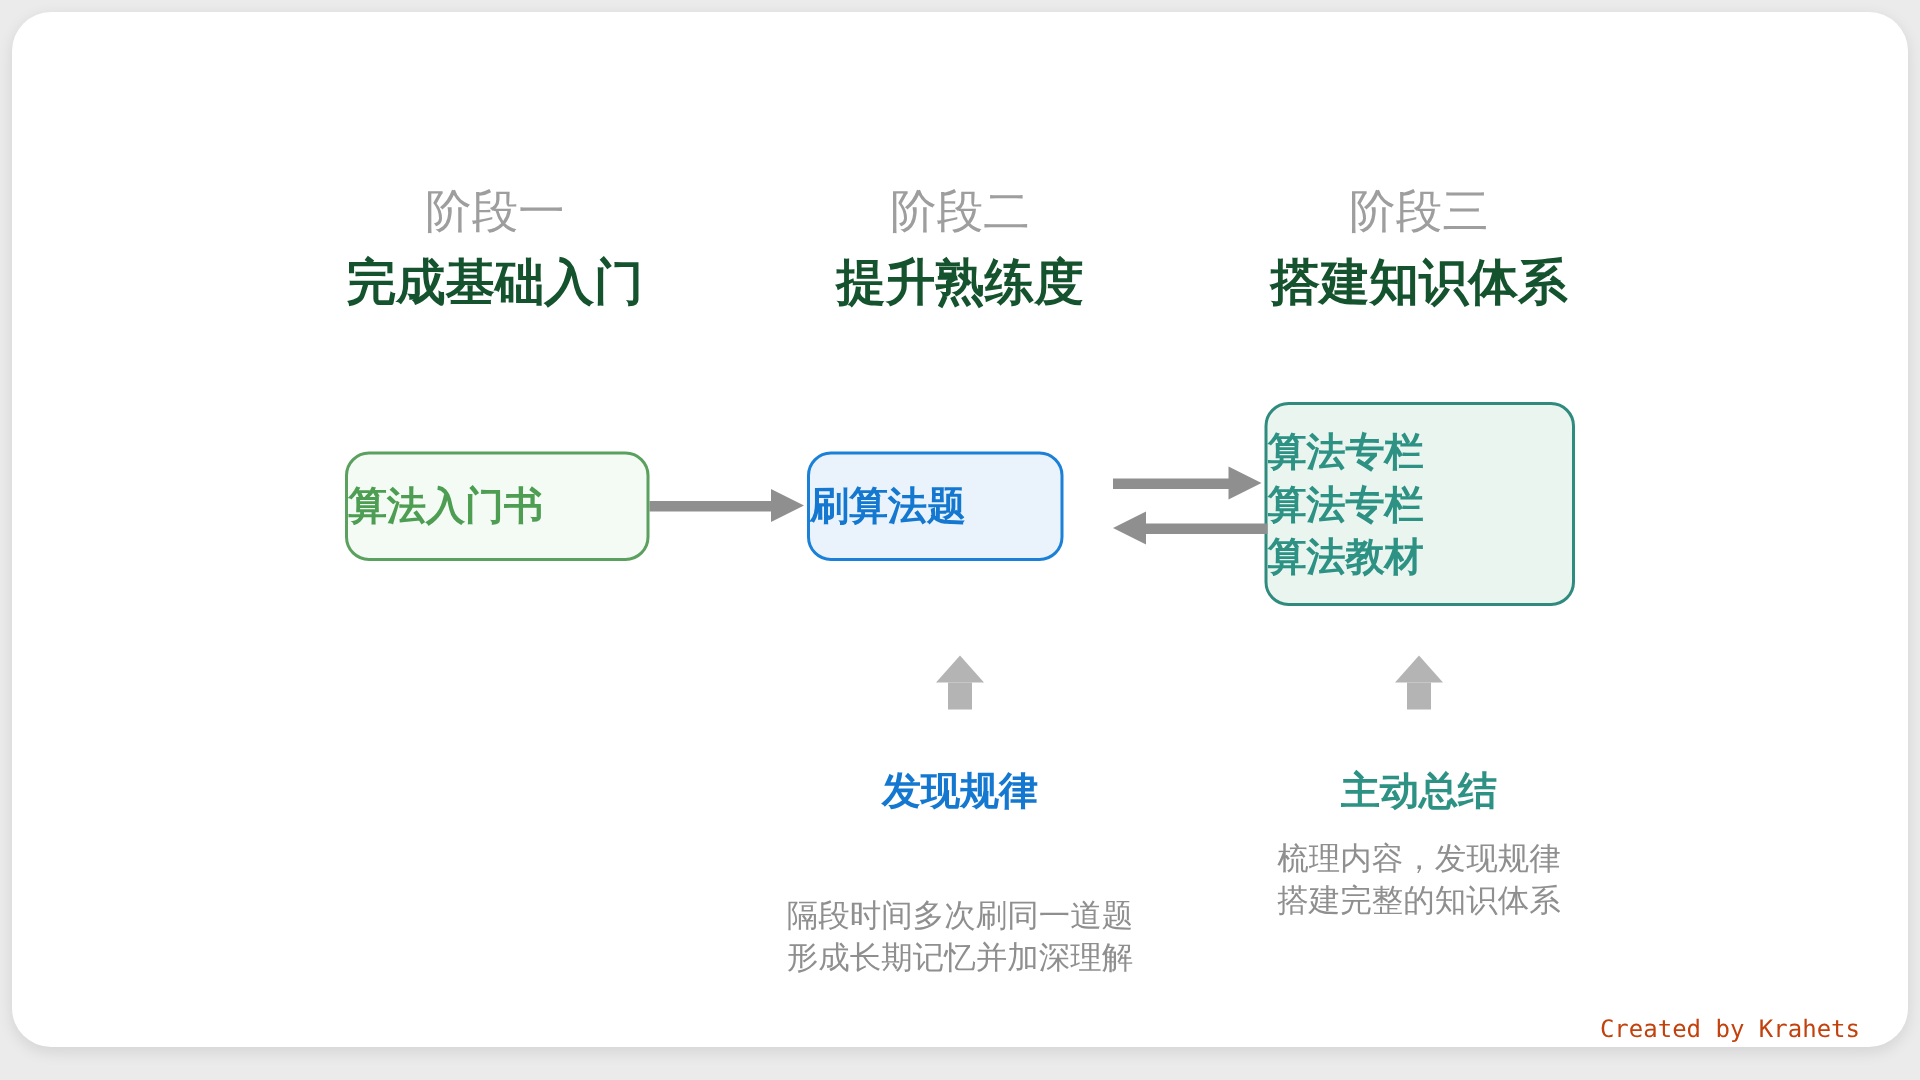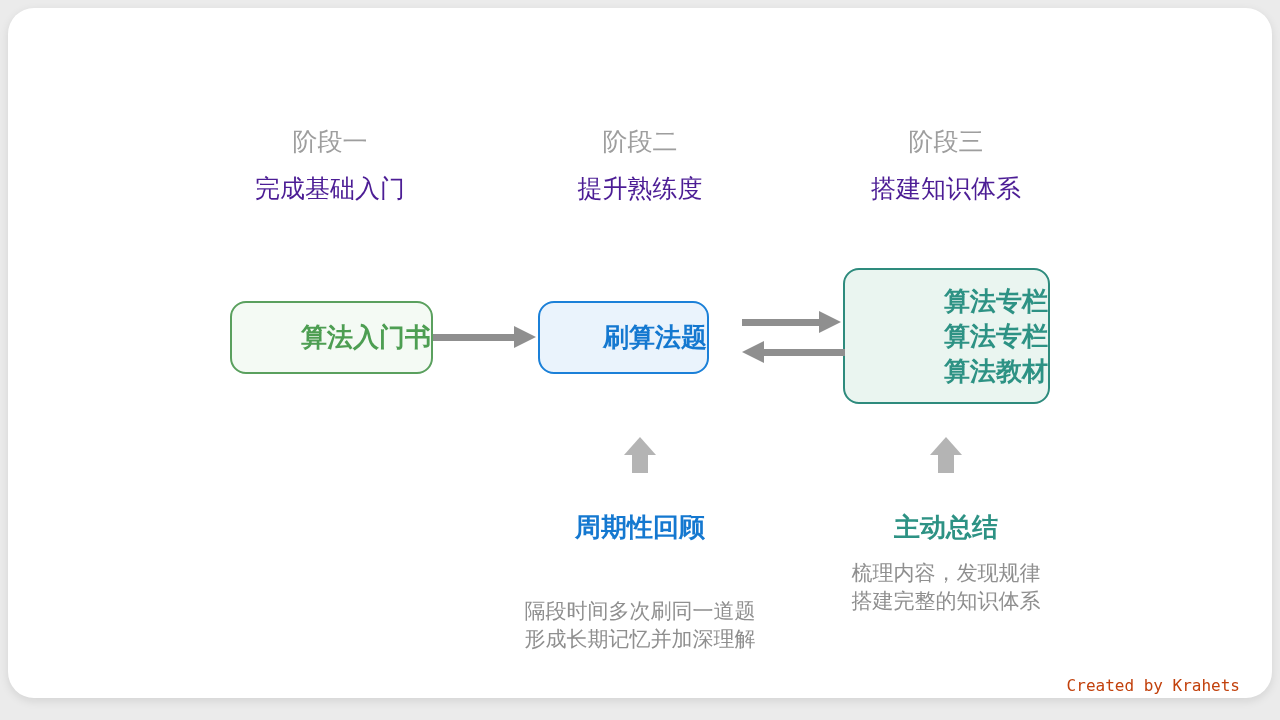--- a/index.html
+++ b/index.html
@@ -24,41 +24,41 @@
     box-shadow: 0 3px 10px rgba(0,0,0,0.10);
   }
   
   .stage {
     position: absolute;
     top: 128px;
     width: 220px;
     text-align: center;
   }
   .stage-label {
-    font-size: 25px;
+    font-size: 31px;
     line-height: 26px;
     color: #9e9e9e;
   }
   .stage-title {
     margin-top: 21px;
-    font-size: 25px;
+    font-size: 33px;
     line-height: 26px;
-    font-weight: 400;
-    color: #4c1d95;
+    font-weight: 700;
+    color: #14532d;
   }
   .stage-1 { left: 220px; }
   .stage-2 { left: 530px; }
   .stage-3 { left: 836px; }
 
   
   .node {
     position: absolute;
     display: flex;
     flex-direction: column;
-    align-items: flex-end;
+    align-items: flex-start;
     justify-content: center;
     border-radius: 16px;
     font-weight: 700;
     font-size: 26px;
   }
   .node-green {
     left: 230px; top: 301px; width: 203px; height: 73px;
     border: 2.5px solid #5aa05e;
     background: #f4faf4;
     color: #4d9e52;
@@ -195,21 +195,21 @@
 
   <div class="up-arrow up-arrow-2">
     <div class="up-tri"></div>
     <div class="up-stem"></div>
   </div>
   <div class="up-arrow up-arrow-3">
     <div class="up-tri"></div>
     <div class="up-stem"></div>
   </div>
 
-  <div class="method-title method-title-2">周期性回顾</div>
+  <div class="method-title method-title-2">发现规律</div>
   <div class="method-desc method-desc-2">
     <div>隔段时间多次刷同一道题</div>
     <div>形成长期记忆并加深理解</div>
   </div>
 
   <div class="method-title method-title-3">主动总结</div>
   <div class="method-desc method-desc-3">
     <div>梳理内容，发现规律</div>
     <div>搭建完整的知识体系</div>
   </div>

